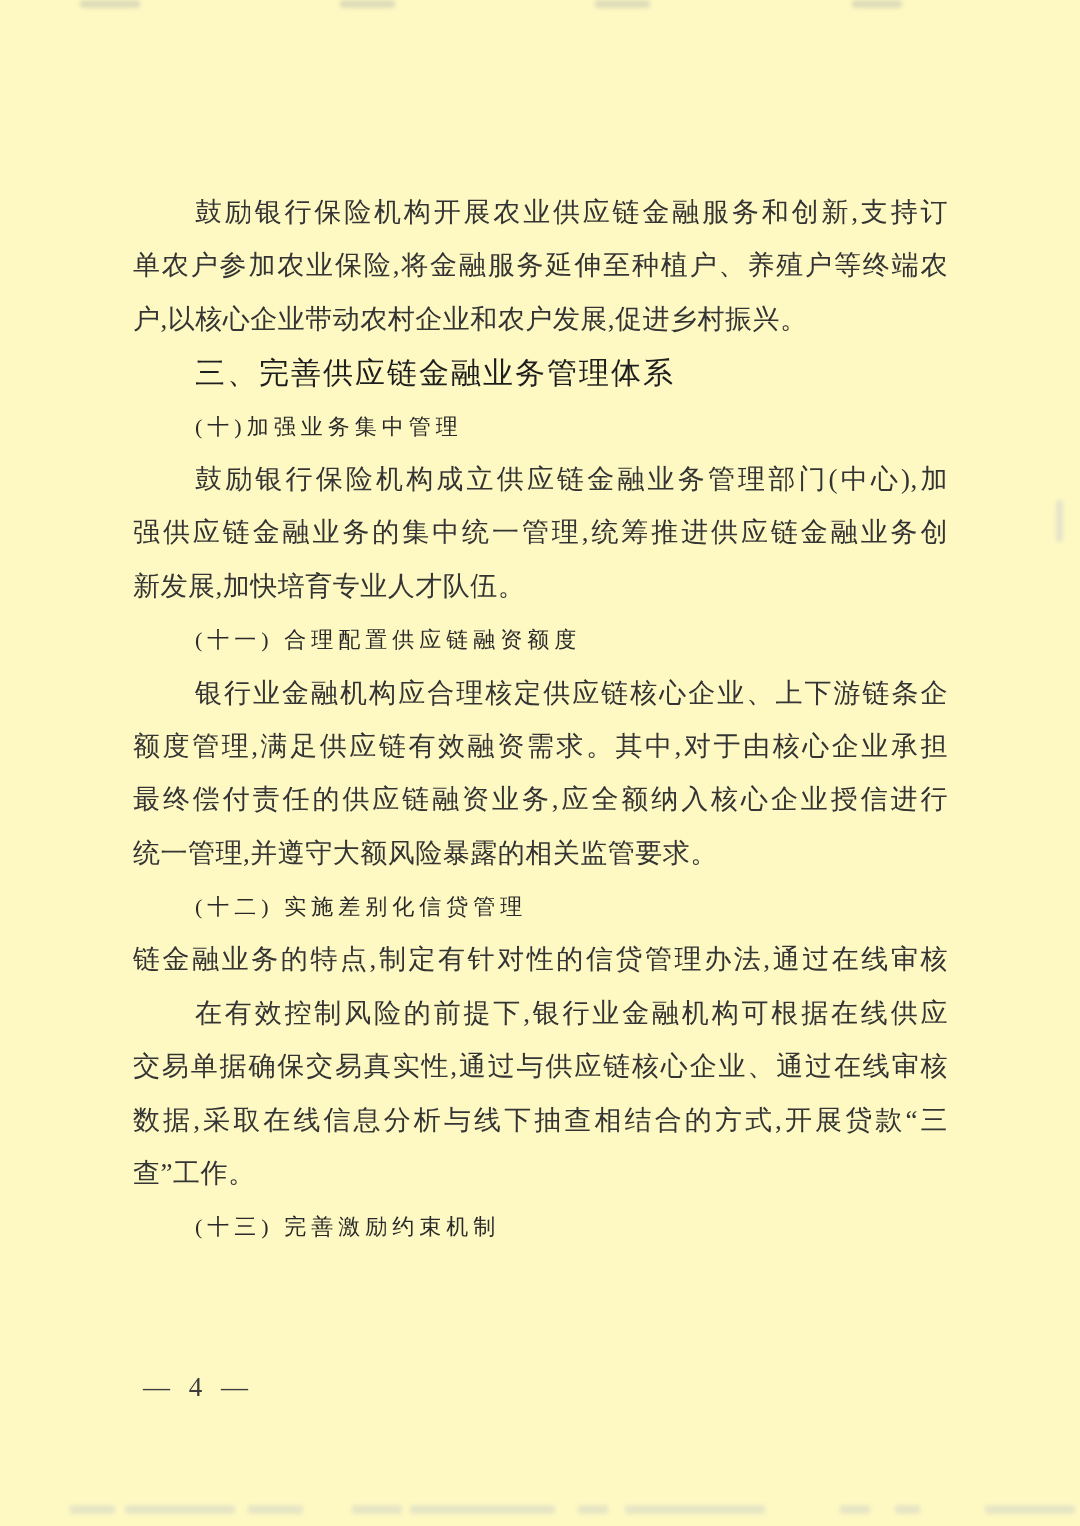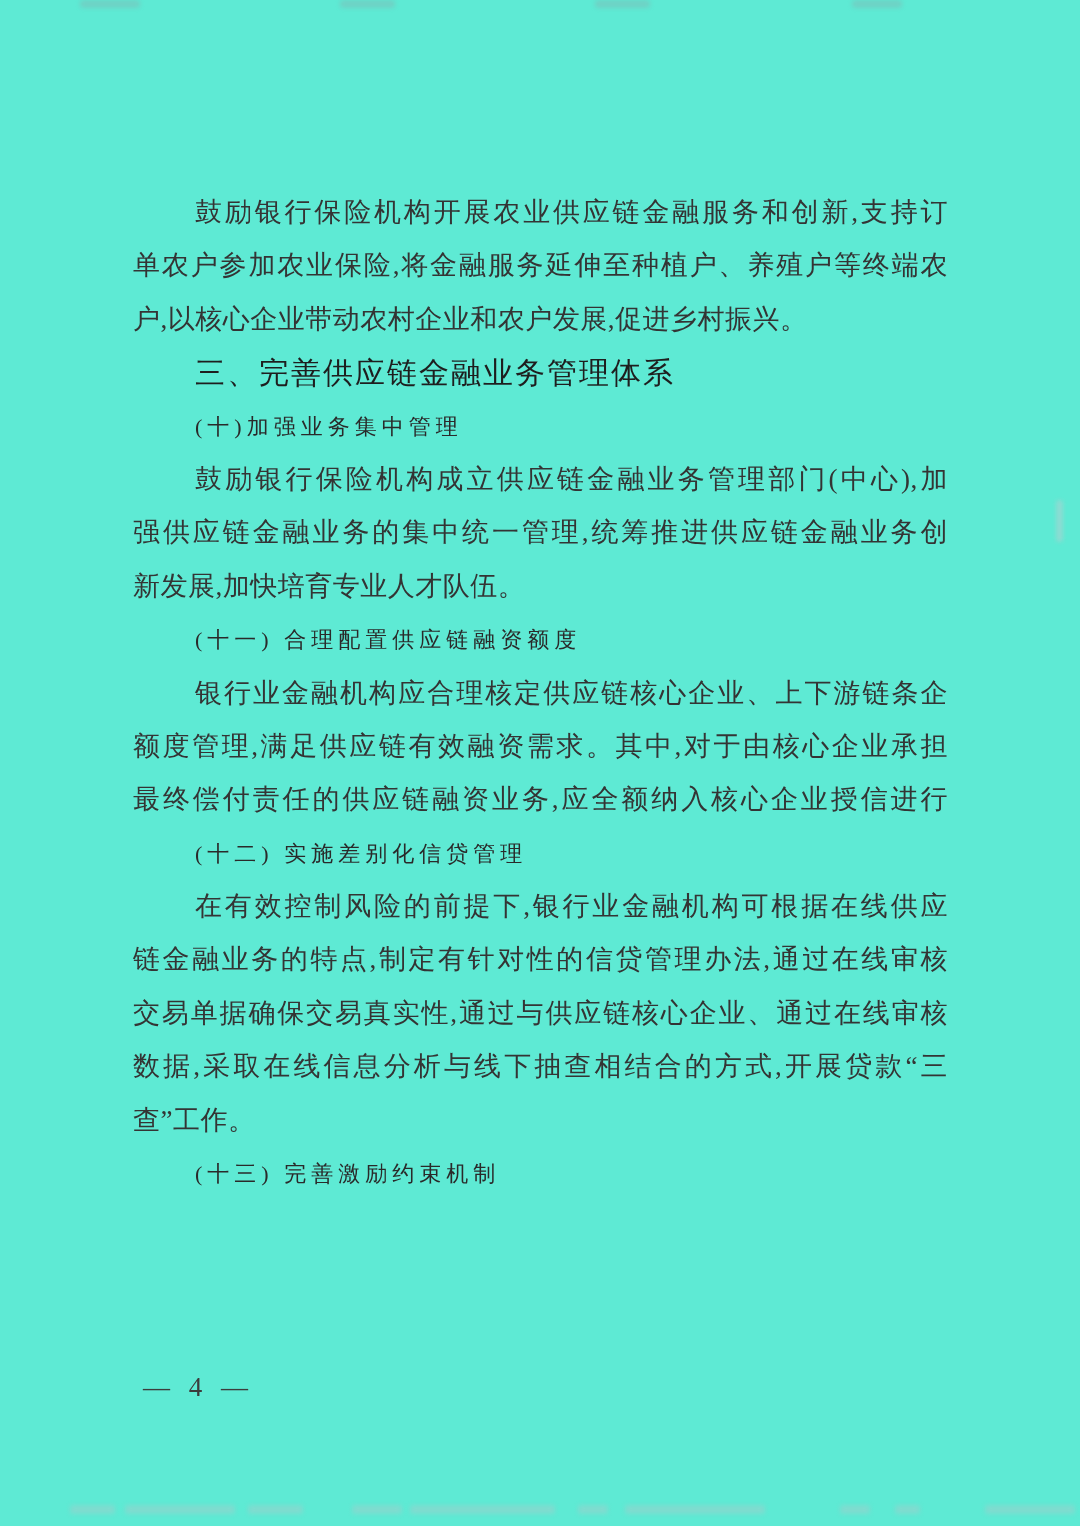--- a/index.html
+++ b/index.html
@@ -5,21 +5,21 @@
   html, body {
     margin: 0;
     padding: 0;
     background: #e8e8e8;
   }
   .page {
     position: relative;
     width: 1080px;
     height: 1526px;
     margin: 0 auto;
-    background: #5eead4;
+    background: #fef9c3;
     overflow: hidden;
     font-family: "Liberation Serif", "DejaVu Serif", serif;
     color: #343434;
   }
   .text-block {
     position: absolute;
     left: 133px;
     top: 186px;
     width: 815px;
   }
@@ -96,23 +96,24 @@
     <div class="ln last">户,以核心企业带动农村企业和农户发展,促进乡村振兴。</div>
     <div class="ln heading">三、完善供应链金融业务管理体系</div>
     <div class="ln sub">(十)加强业务集中管理</div>
     <div class="ln indent">鼓励银行保险机构成立供应链金融业务管理部门(中心),加</div>
     <div class="ln">强供应链金融业务的集中统一管理,统筹推进供应链金融业务创</div>
     <div class="ln last">新发展,加快培育专业人才队伍。</div>
     <div class="ln sub">(十一) 合理配置供应链融资额度</div>
     <div class="ln indent">银行业金融机构应合理核定供应链核心企业、上下游链条企</div>
     <div class="ln">额度管理,满足供应链有效融资需求。其中,对于由核心企业承担</div>
     <div class="ln">最终偿付责任的供应链融资业务,应全额纳入核心企业授信进行</div>
+    <div class="ln last">统一管理,并遵守大额风险暴露的相关监管要求。</div>
     <div class="ln sub">(十二) 实施差别化信贷管理</div>
+    <div class="ln">链金融业务的特点,制定有针对性的信贷管理办法,通过在线审核</div>
     <div class="ln indent">在有效控制风险的前提下,银行业金融机构可根据在线供应</div>
-    <div class="ln">链金融业务的特点,制定有针对性的信贷管理办法,通过在线审核</div>
     <div class="ln">交易单据确保交易真实性,通过与供应链核心企业、通过在线审核</div>
     <div class="ln">数据,采取在线信息分析与线下抽查相结合的方式,开展贷款“三</div>
     <div class="ln last">查”工作。</div>
     <div class="ln sub">(十三) 完善激励约束机制</div>
   </div>
 
   <div class="page-number">— 4 —</div>
 
   <div class="smudge bottom" style="left:70px;   top:1505px; width:45px;  height:9px;"></div>
   <div class="smudge bottom" style="left:125px;  top:1505px; width:110px; height:9px;"></div>

